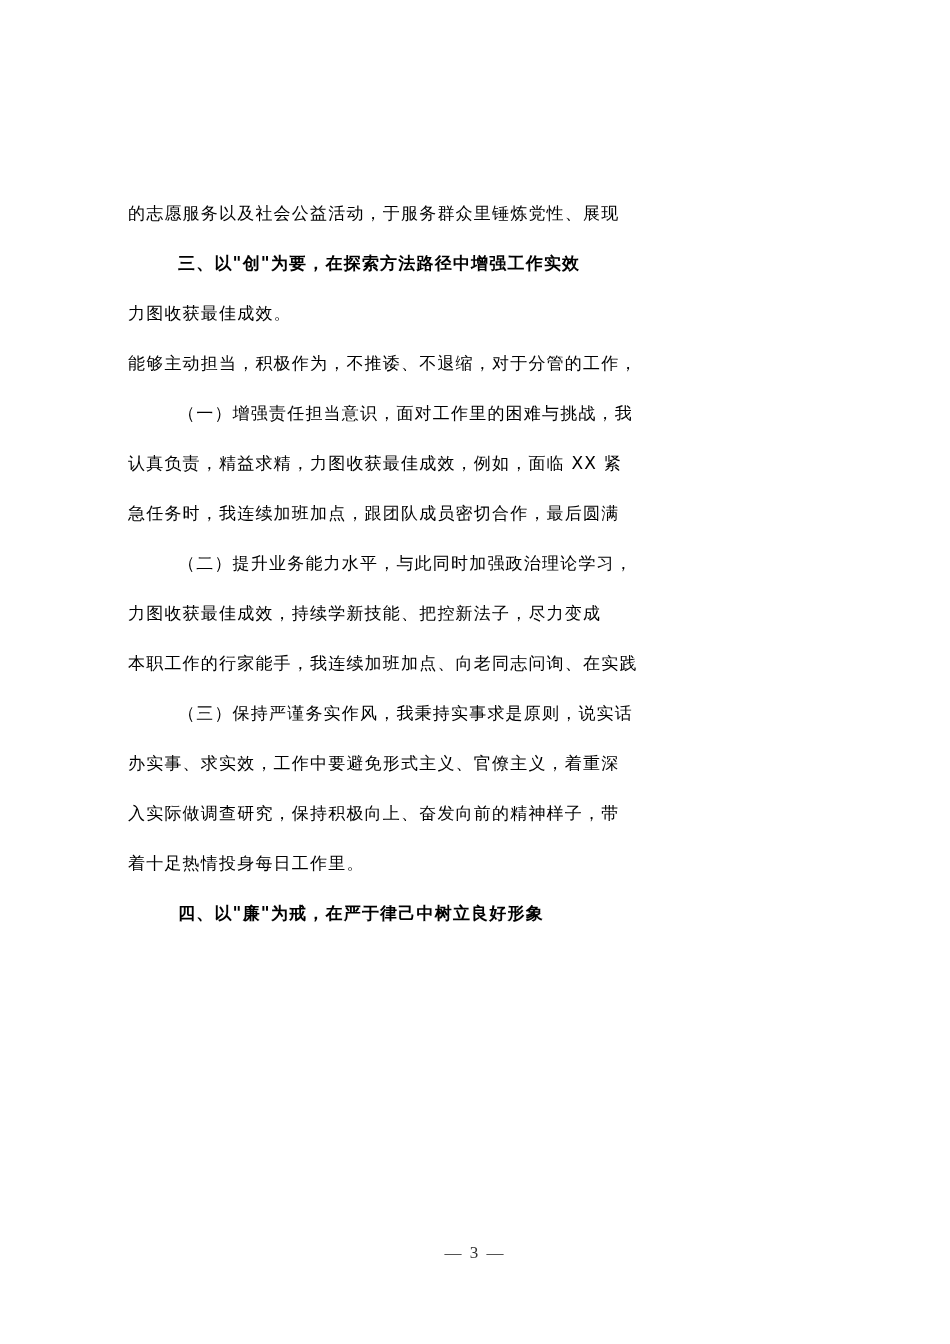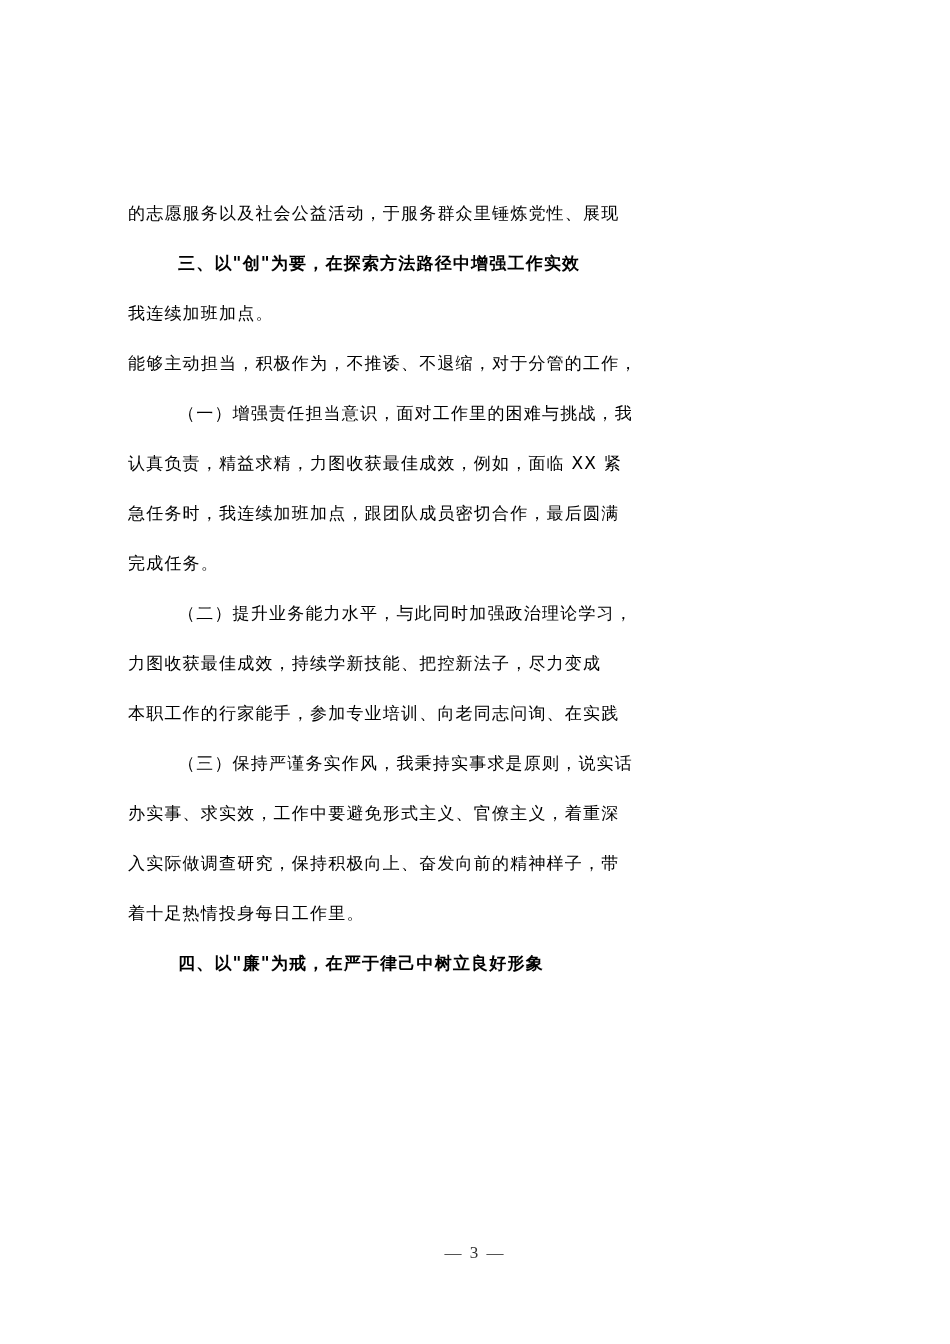--- a/index.html
+++ b/index.html
@@ -58,29 +58,28 @@
       letter-spacing: 2px;
     }
   </style>
 </head>
 <body>
 
 <div class="page">
   <div class="content">
     <span class="line">的志愿服务以及社会公益活动，于服务群众里锤炼党性、展现</span>
     <span class="line indent heading">三、以"创"为要，在探索方法路径中增强工作实效</span>
-    <span class="line">我连续加班加点。</span>
+    <span class="line">力图收获最佳成效。</span>
     <span class="line">能够主动担当，积极作为，不推诿、不退缩，对于分管的工作，</span>
     <span class="line sub-indent">（一）增强责任担当意识，面对工作里的困难与挑战，我</span>
     <span class="line">认真负责，精益求精，力图收获最佳成效，例如，面临 XX 紧</span>
     <span class="line">急任务时，我连续加班加点，跟团队成员密切合作，最后圆满</span>
-    <span class="line">完成任务。</span>
     <span class="line sub-indent">（二）提升业务能力水平，与此同时加强政治理论学习，</span>
     <span class="line">力图收获最佳成效，持续学新技能、把控新法子，尽力变成</span>
-    <span class="line">本职工作的行家能手，参加专业培训、向老同志问询、在实践</span>
+    <span class="line">本职工作的行家能手，我连续加班加点、向老同志问询、在实践</span>
     <span class="line sub-indent">（三）保持严谨务实作风，我秉持实事求是原则，说实话</span>
     <span class="line">办实事、求实效，工作中要避免形式主义、官僚主义，着重深</span>
     <span class="line">入实际做调查研究，保持积极向上、奋发向前的精神样子，带</span>
     <span class="line">着十足热情投身每日工作里。</span>
     <span class="line indent heading">四、以"廉"为戒，在严于律己中树立良好形象</span>
   </div>
 
   <div class="page-number">— 3 —</div>
 </div>
 

